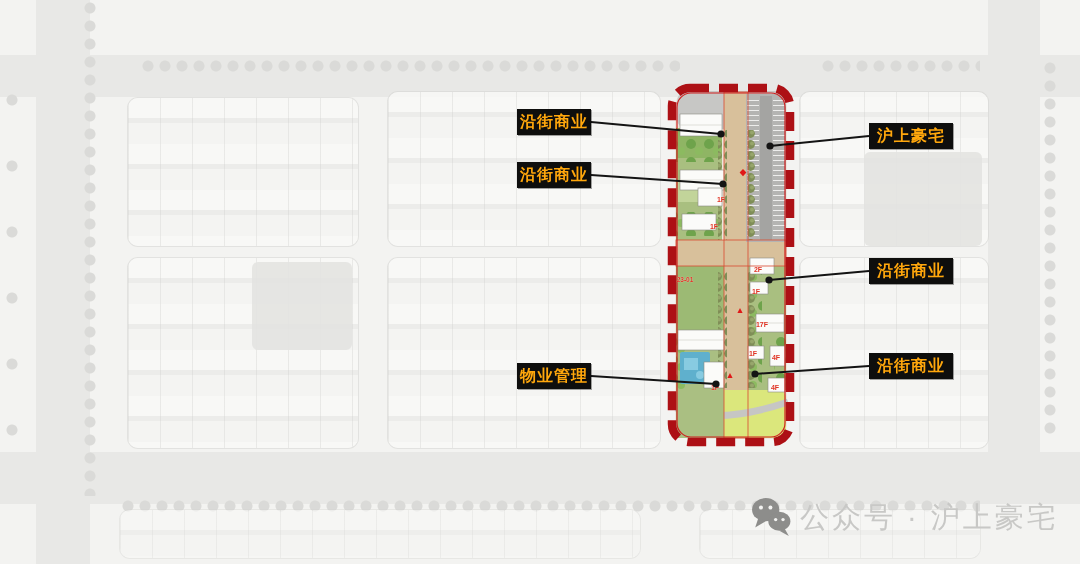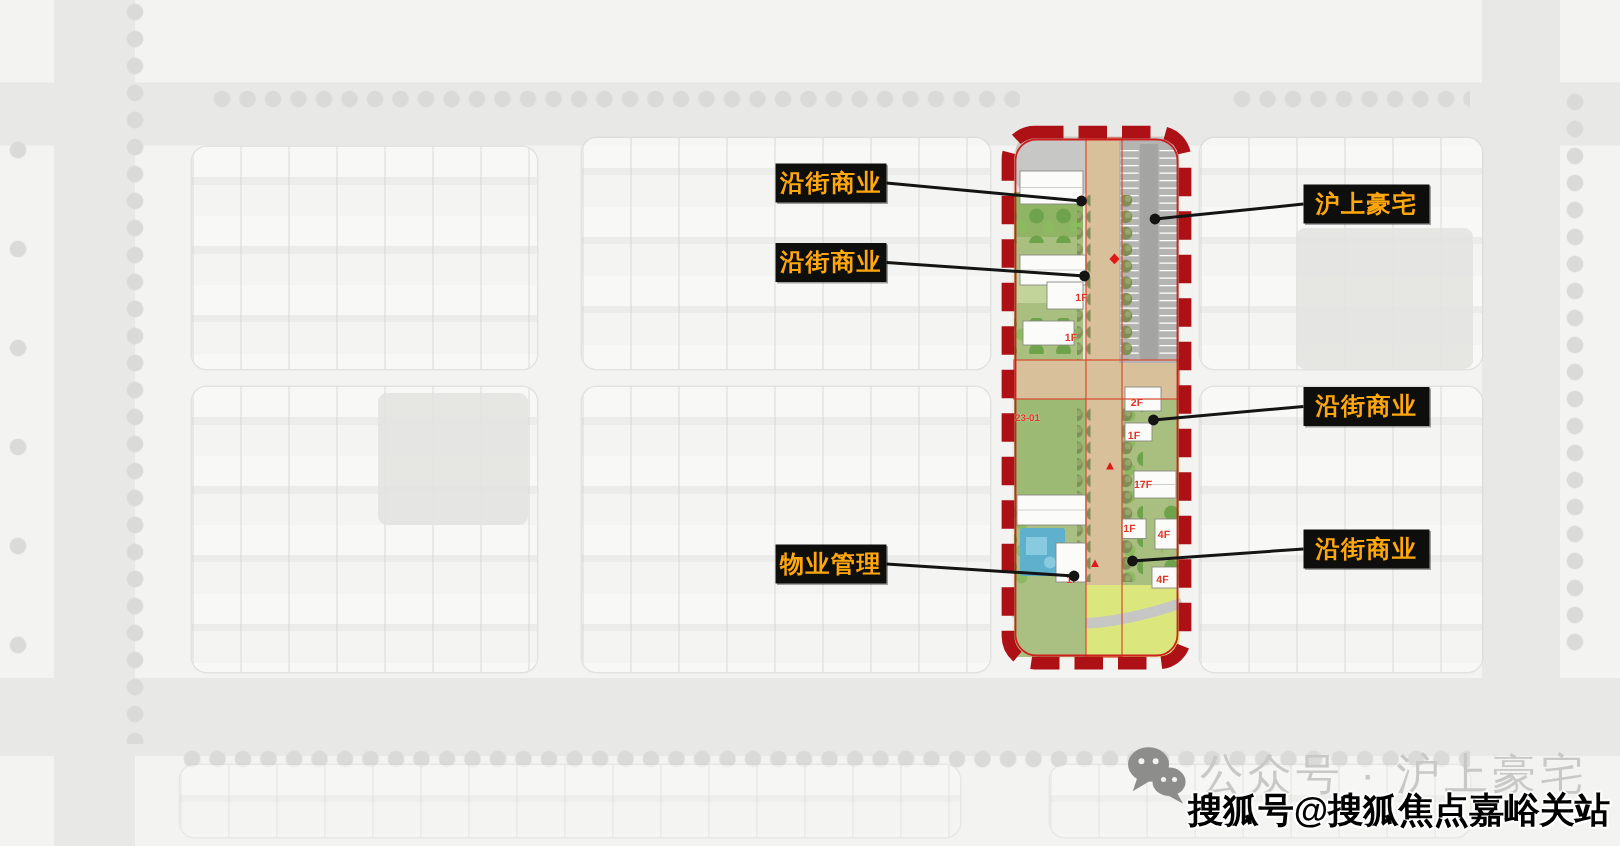--- a/index.html
+++ b/index.html
@@ -207,16 +207,15 @@
         <path d="M32,31 L36,38 L27,33 z"></path>
       </g>
       <g fill="#f3f3f1">
         <circle cx="9.5" cy="11" r="1.9"></circle>
         <circle cx="18.5" cy="11" r="1.9"></circle>
         <circle cx="23.5" cy="22.5" r="1.6"></circle>
         <circle cx="30.5" cy="22.5" r="1.6"></circle>
       </g>
     </svg>
     <span class="wm-gray">公众号 · 沪上豪宅</span>
-    <span class="wm-black">搜狐号@搜狐焦点嘉峪关站</span>
   </div>
 
 </div>
 
 </body></html>

